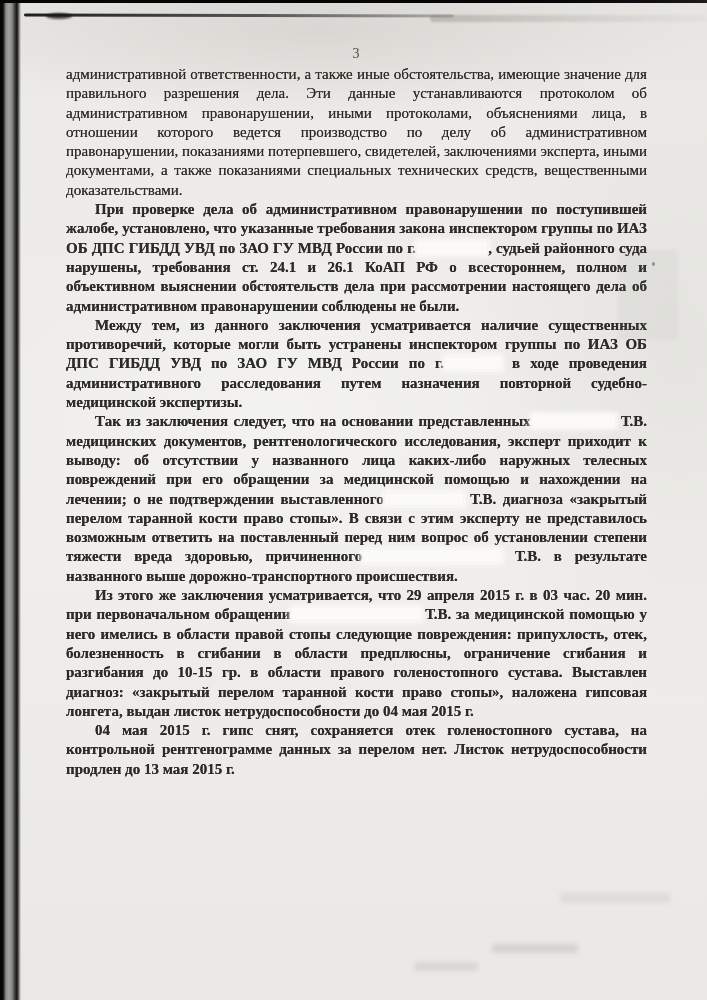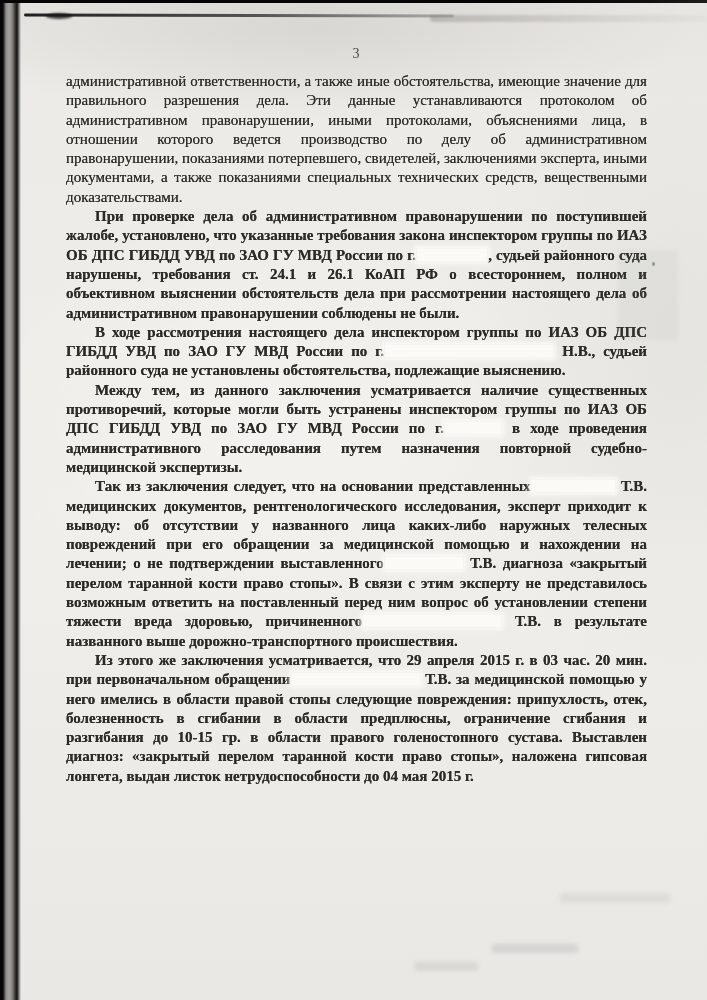--- a/index.html
+++ b/index.html
@@ -54,21 +54,21 @@
   .blob-a{
     position:absolute;left:46px;top:13px;width:26px;height:6px;border-radius:50%;
     background:rgba(25,25,25,0.8);filter:blur(1px);z-index:4;
   }
   .page-num{
     position:absolute;left:66px;top:46px;width:581px;
     text-align:center;font-size:14px;color:#4a4845;
     letter-spacing:1px;
   }
   .text-block{
-    position:absolute;left:66px;top:72px;width:581px;
+    position:absolute;left:66px;top:65px;width:581px;
     font-size:15px;line-height:19.3px;
     color:var(--ink);
     text-align:justify;
     text-shadow:0 0 0.5px rgba(45,43,40,0.85);
   }
   .text-block p{margin:0;padding:0;}
   .text-block p.indent{text-indent:29px;font-weight:bold;}
   .redaction{
     display:inline-block;height:14px;vertical-align:-2px;
     background:var(--redaction);
@@ -94,24 +94,24 @@
   <div class="edge-top"></div>
   <div class="streak-a"></div>
   <div class="streak-b"></div>
   <div class="blob-a"></div>
 
   <div class="page-num">3</div>
 
   <div class="text-block">
       <p>административной ответственности, а также иные обстоятельства, имеющие значение для правильного разрешения дела. Эти данные устанавливаются протоколом об административном правонарушении, иными протоколами, объяснениями лица, в отношении которого ведется производство по делу об административном правонарушении, показаниями потерпевшего, свидетелей, заключениями эксперта, иными документами, а также показаниями специальных технических средств, вещественными доказательствами.</p>
       <p class="indent">При проверке дела об административном правонарушении по поступившей жалобе, установлено, что указанные требования закона инспектором группы по ИАЗ ОБ ДПС ГИБДД УВД по ЗАО ГУ МВД России по г.<span class="redaction" style="width: 72px;"></span>, судьей районного суда нарушены, требования ст. 24.1 и 26.1 КоАП РФ о всестороннем, полном и объективном выяснении обстоятельств дела при рассмотрении настоящего дела об административном правонарушении соблюдены не были.</p>
-      <p class="indent">В ходе рассмотрения настоящего дела инспектором группы по ИАЗ ОБ ДПС ГИБДД УВД по ЗАО ГУ МВД России по г.<span class="redaction" style="width: 170px;"></span> Н.В., судьей районного суда не установлены обстоятельства, подлежащие выяснению.</p>
       <p class="indent">Между тем, из данного заключения усматривается наличие существенных противоречий, которые могли быть устранены инспектором группы по ИАЗ ОБ ДПС ГИБДД УВД по ЗАО ГУ МВД России по г.<span class="redaction" style="width: 58px;"></span> в ходе проведения административного расследования путем назначения повторной судебно-медицинской экспертизы.</p>
       <p class="indent">Так из заключения следует, что на основании представленных<span class="redaction" style="width: 85px;"></span> Т.В. медицинских документов, рентгенологического исследования, эксперт приходит к выводу: об отсутствии у названного лица каких-либо наружных телесных повреждений при его обращении за медицинской помощью и нахождении на лечении; о не подтверждении выставленного<span class="redaction" style="width: 80px;"></span> Т.В. диагноза «закрытый перелом таранной кости право стопы». В связи с этим эксперту не представилось возможным ответить на поставленный перед ним вопрос об установлении степени тяжести вреда здоровью, причиненного<span class="redaction" style="width: 140px;"></span> Т.В. в результате названного выше дорожно-транспортного происшествия.</p>
       <p class="indent">Из этого же заключения усматривается, что 29 апреля 2015 г. в 03 час. 20 мин.  при первоначальном обращении<span class="redaction" style="width: 130px;"></span> Т.В. за медицинской помощью у него имелись в области правой стопы следующие повреждения: припухлость, отек, болезненность в сгибании в области предплюсны, ограничение сгибания и разгибания до 10-15 гр. в области правого голеностопного сустава. Выставлен диагноз: «закрытый перелом таранной кости право стопы», наложена гипсовая лонгета, выдан листок нетрудоспособности до 04 мая 2015 г.</p>
+      <p class="indent">04 мая 2015 г. гипс снят, сохраняется отек голеностопного сустава, на контрольной рентгенограмме данных за перелом нет. Листок нетрудоспособности продлен до 13 мая 2015 г.</p>
     </div>
 
   <div class="speck s1"></div>
   <div class="speck s2"></div>
   <div class="speck s3"></div>
   <div class="ghost g1"></div>
   <div class="ghost g2"></div>
   <div class="ghost g3"></div>
   <div class="ghost g4"></div>
 </div>

